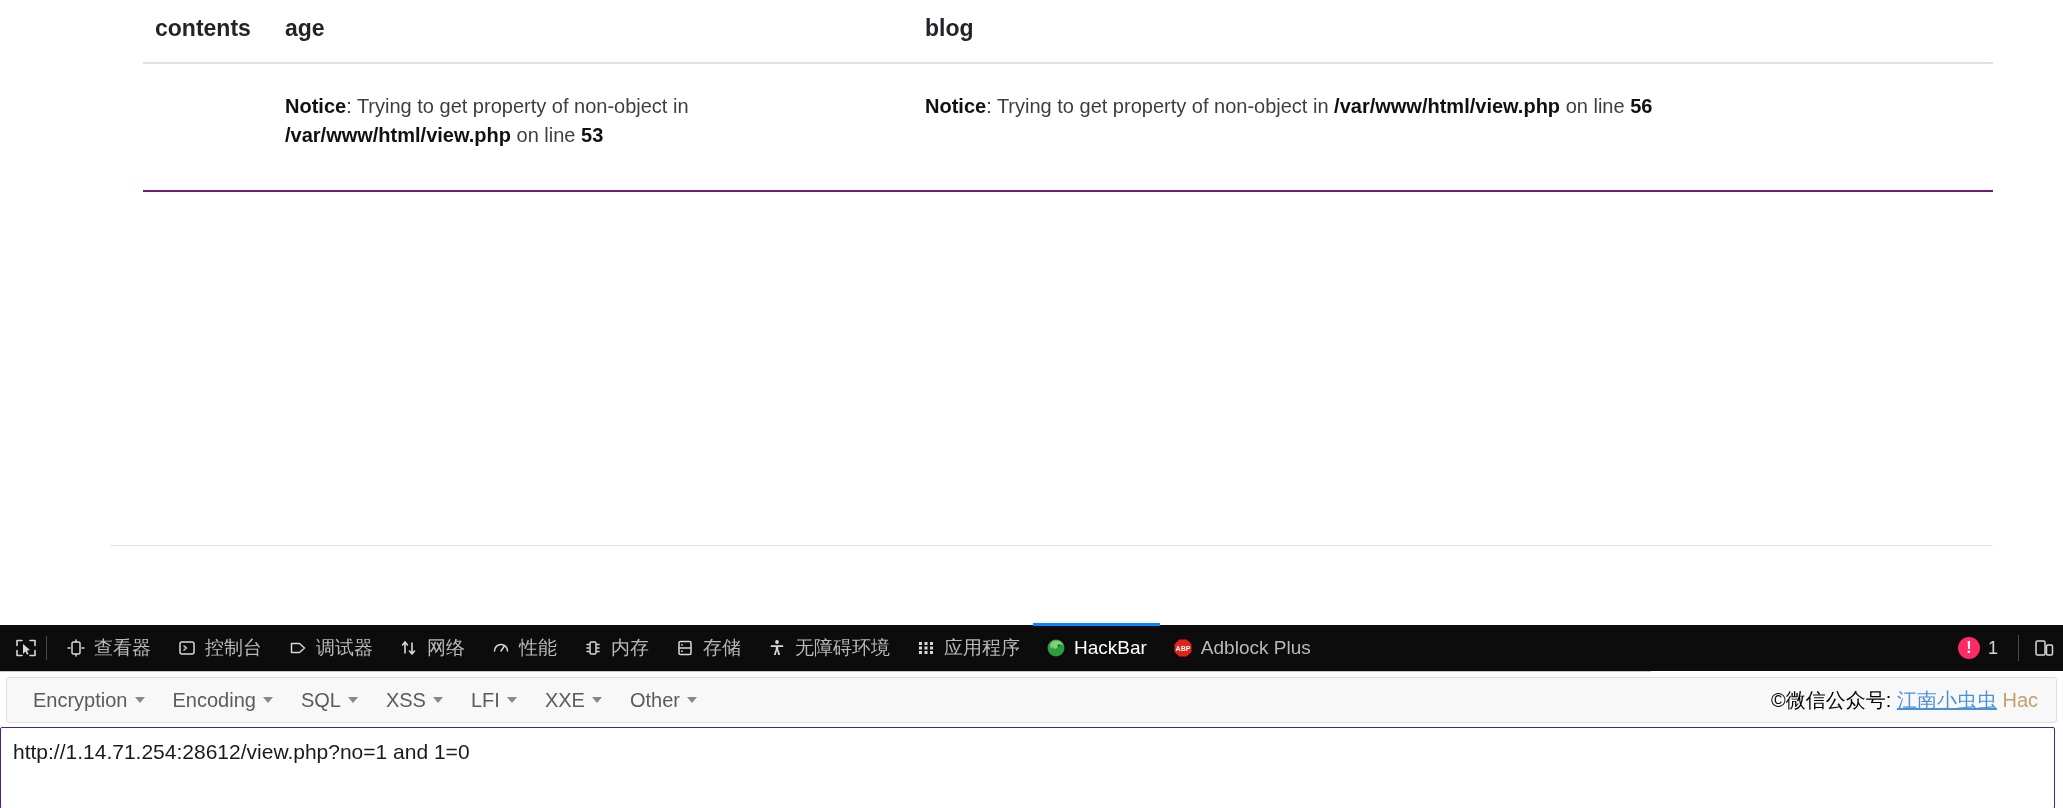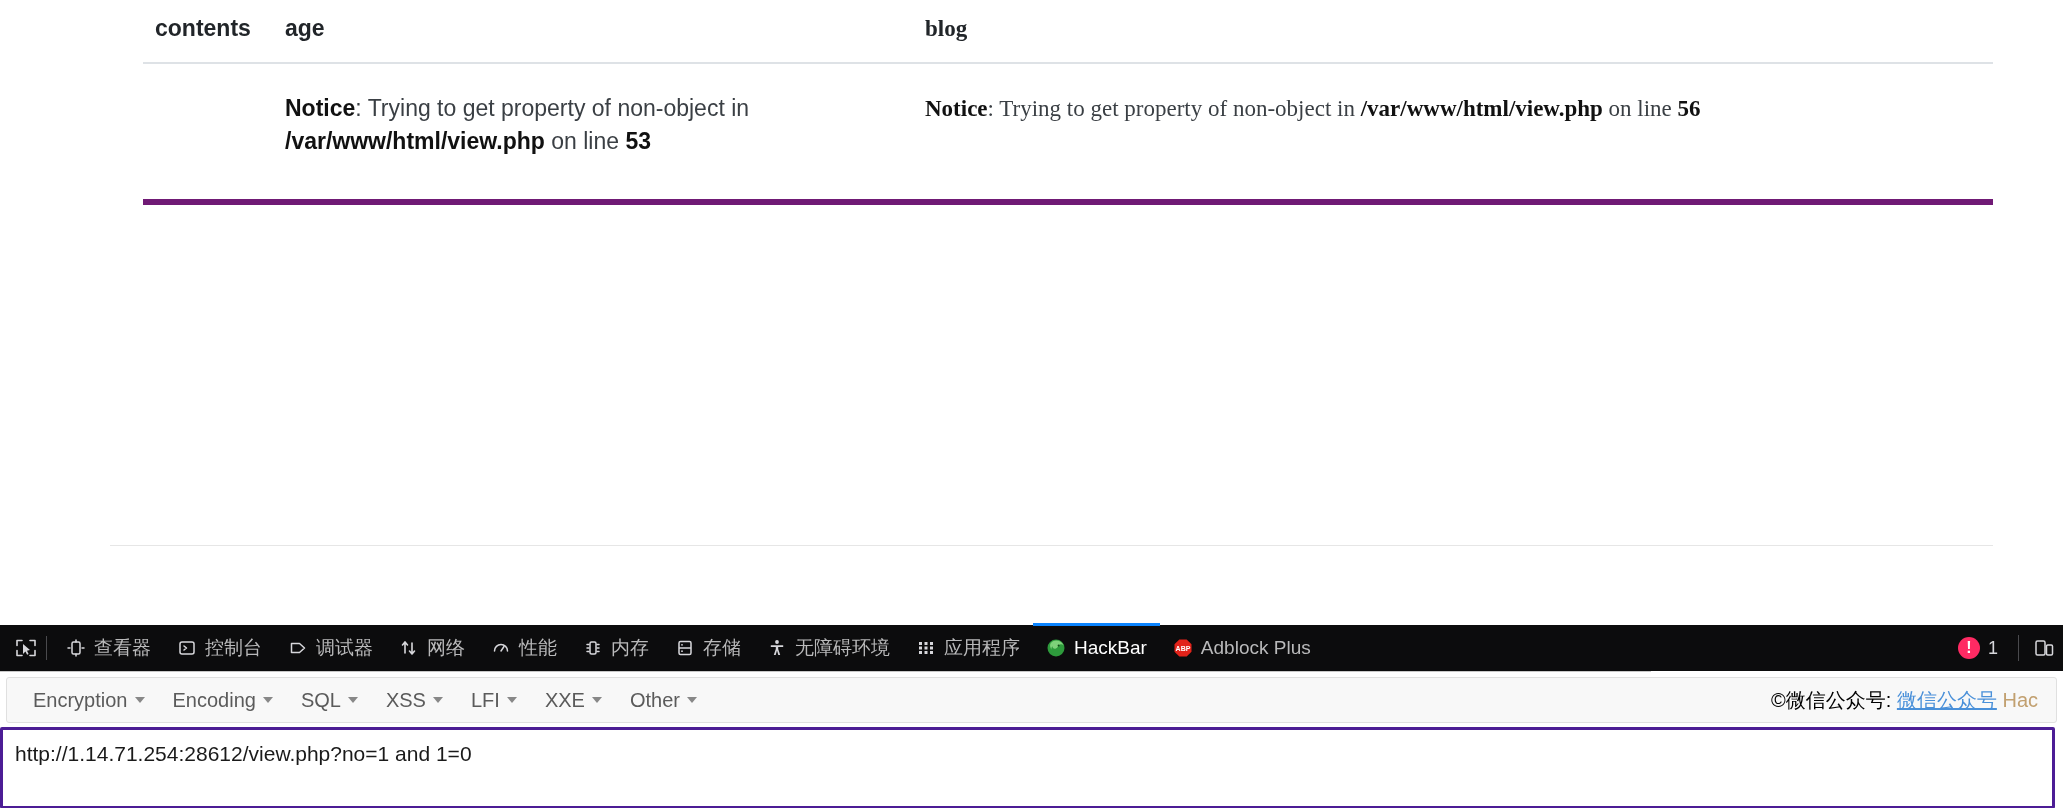--- a/index.html
+++ b/index.html
@@ -32,29 +32,29 @@
     text-align: left;
     font-weight: bold;
     padding: 14px 12px 18px 12px;
     border-bottom: 2px solid #dee2e6;
     vertical-align: bottom;
     font-size: 23px;
     line-height: 1.3;
   }
   .result-table td {
     padding: 28px 12px 40px 12px;
-    border-bottom: 6px solid #701a75;
+    border-bottom: 2px solid #701a75;
     vertical-align: top;
-    font-size: 23px;
+    font-size: 20px;
     line-height: 1.45;
     color: #3a3f44;
   }
   .col-username { width: 130px; }
   .col-age      { width: 640px; }
-  .col-blog     { width: 1080px; font-family: Liberation Serif, serif; }
+  .col-blog     { width: 1080px; }
 
   .notice b { color: #111; font-weight: bold; }
 
   .blog-contents {
     position: absolute;
     left: 110px;
     top: 492px;
     font-size: 23px;
     color: #212529;
     white-space: nowrap;
@@ -210,21 +210,21 @@
     position: relative;
   }
   .hb-urlwrap {
     flex: 1 1 auto;
     padding-right: 8px;
   }
   .hb-url {
     width: 100%;
     height: 100%;
     min-height: 76px;
-    border: 3px solid #4c1d95;
+    border: 1px solid #4c1d95;
     border-radius: 2px;
     background: #fff;
     font-family: "Liberation Sans", sans-serif;
     font-size: 21px;
     color: #1a1a1a;
     padding: 10px 12px;
     resize: none;
     outline: none;
     line-height: 1.3;
   }
@@ -435,21 +435,21 @@
     <div class="hb-menu">
       <span>XXE</span>
       <span class="caret"></span>
     </div>
     <div class="hb-menu">
       <span>Other</span>
       <span class="caret"></span>
     </div>
 
     <div class="hb-credit">
-      <span class="cw">©微信公众号: </span><span class="cl">微信公众号</span><span class="ch"> Hac</span>
+      <span class="cw">©微信公众号: </span><span class="cl">江南小虫虫</span><span class="ch"> Hac</span>
     </div>
   </div>
 
   <div class="hb-body">
     <div class="hb-urlwrap">
       <textarea class="hb-url" spellcheck="false" placeholder="" style="">http://1.14.71.254:28612/view.php?no=1 and 1=0</textarea>
     </div>
   </div>
 </div>
 

